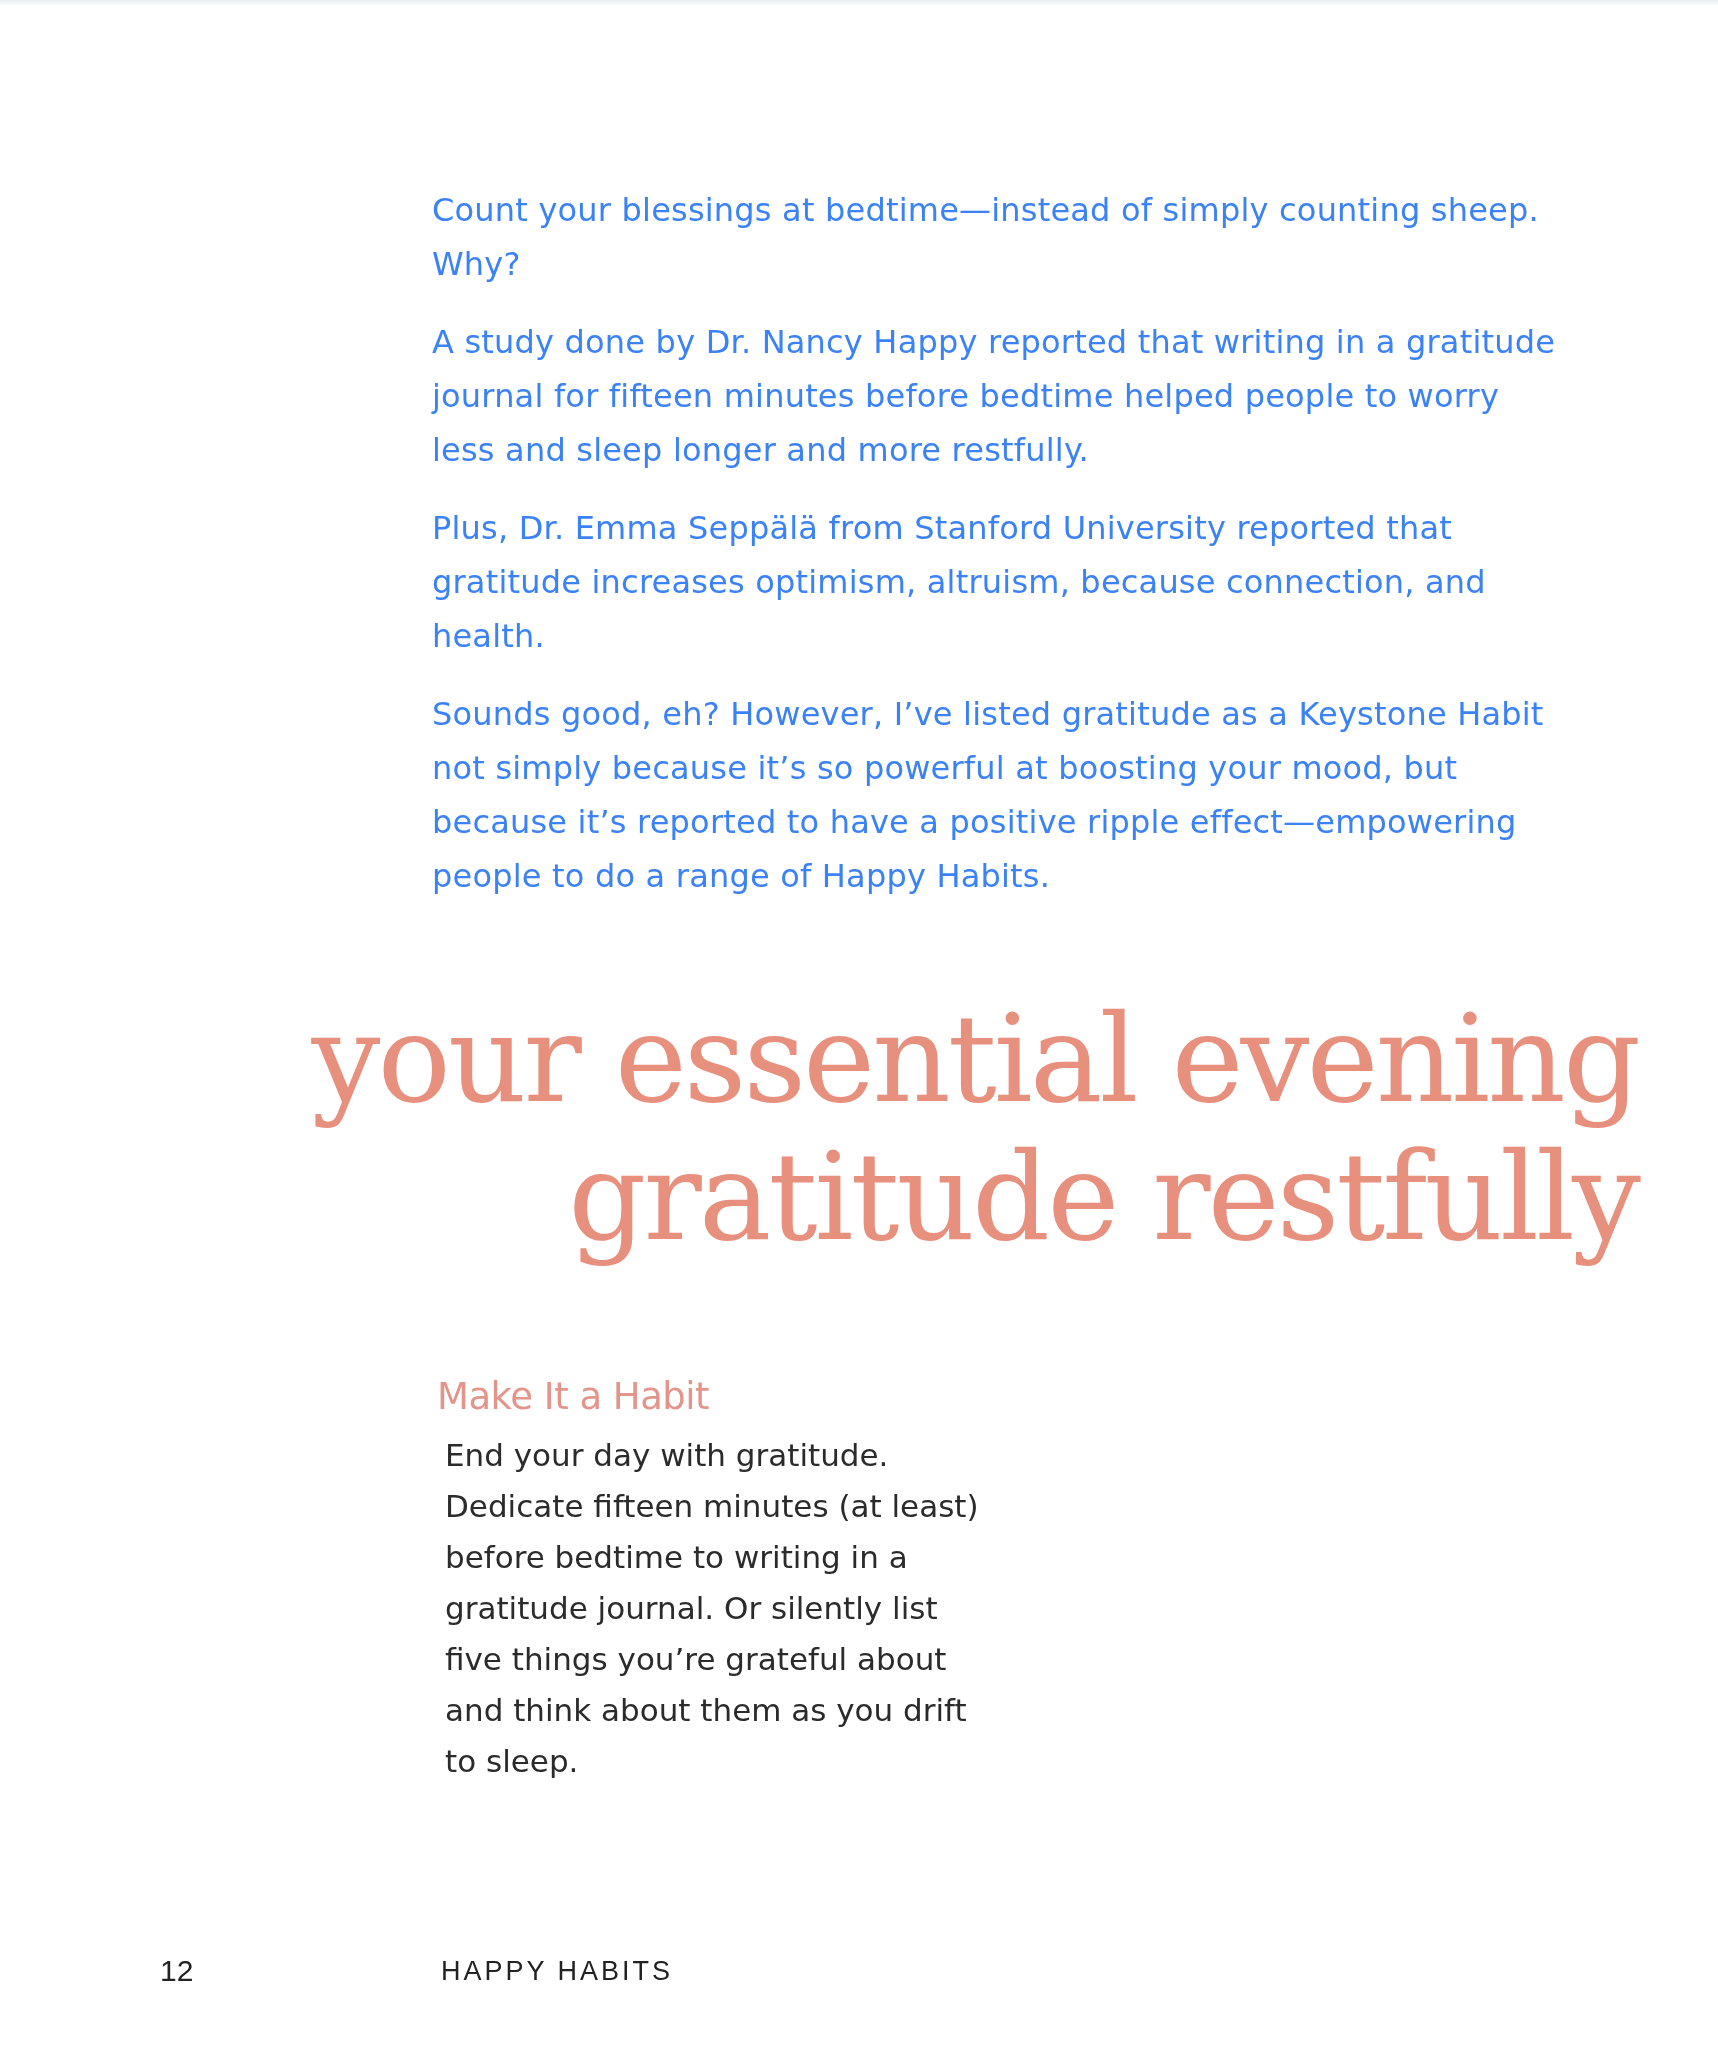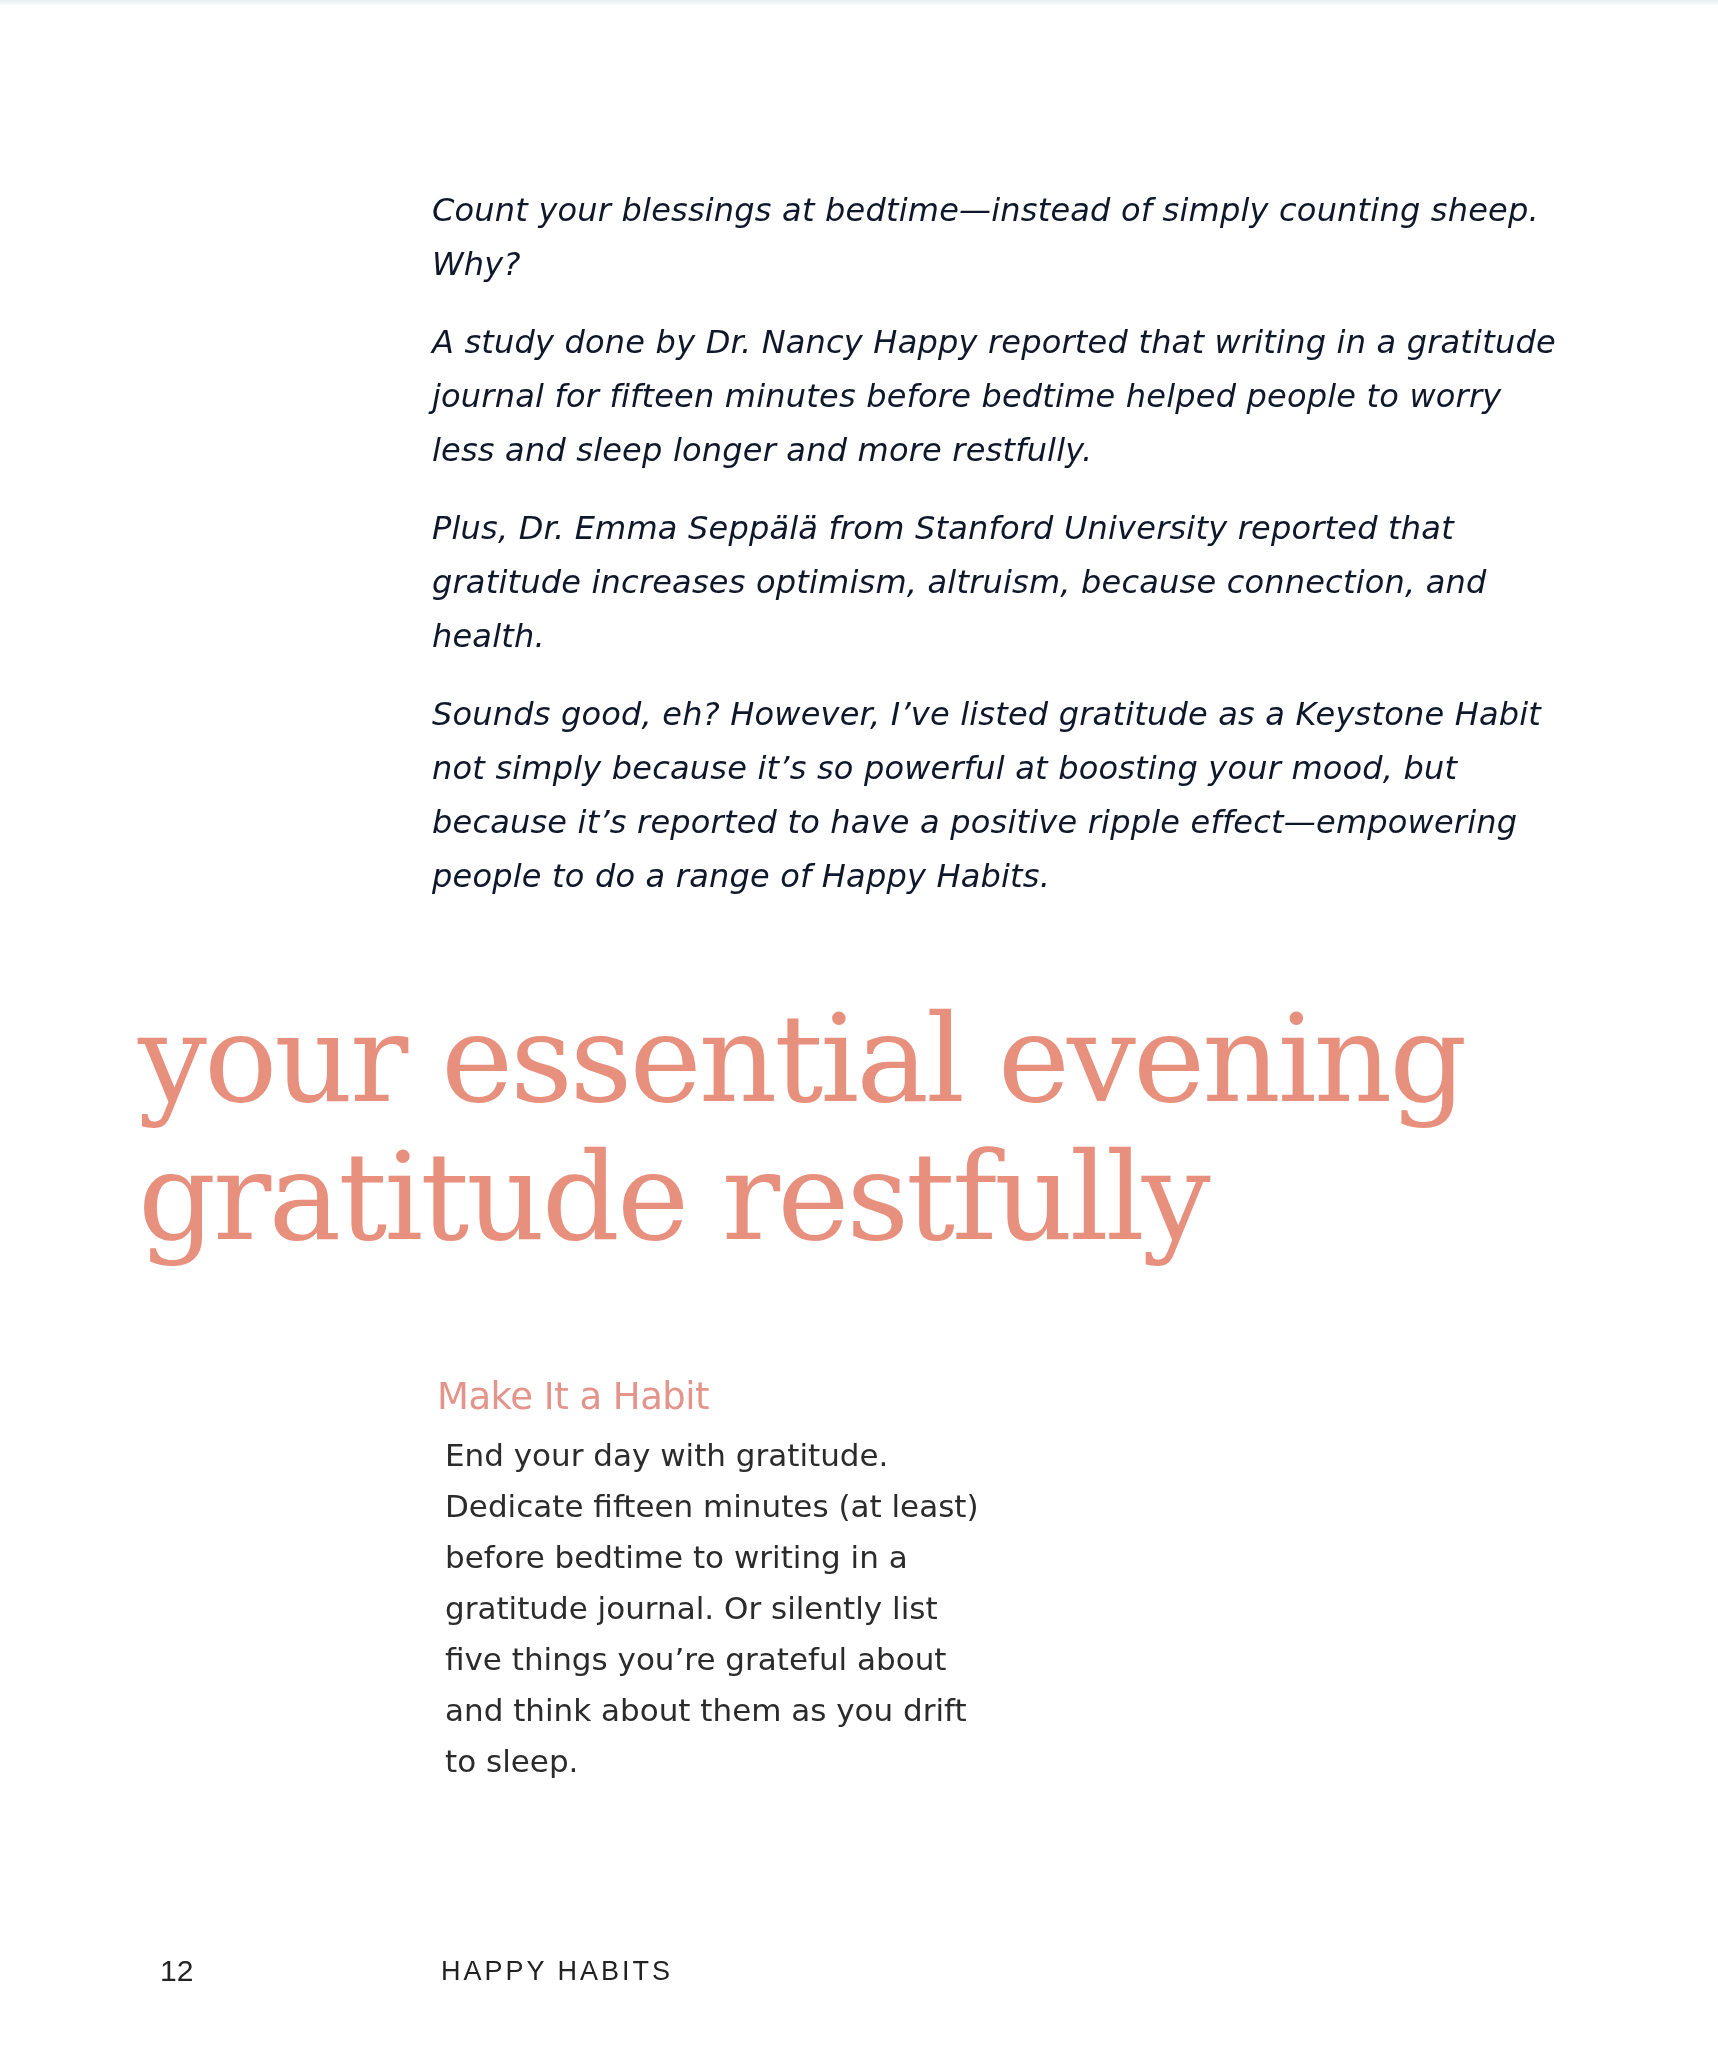--- a/index.html
+++ b/index.html
@@ -16,32 +16,32 @@
     background: linear-gradient(#e6efee, #ffffff);
   }
   .intro {
     position: absolute; left: 432px; top: 183px; width: 1140px;
   }
   .intro p {
     margin: 0 0 24px 0;
     font-size: 32px;
     line-height: 54px;
     letter-spacing: 0.2px;
-    color: #0f172a;
-    font-style: italic;
+    color: #3b82f6;
   }
   .heading {
     position: absolute; left: 138px; top: 990px; width: 1500px;
     font-family: "DejaVu Serif", "Liberation Serif", serif;
     color: #e8907e;
     font-size: 122px;
     line-height: 138px;
     letter-spacing: -3px;
     margin: 0;
     font-weight: normal;
+    text-align: right;
   }
   .heading span { display: block; }
   .sidebar {
     position: absolute; left: 437px; top: 1372px; width: 600px;
   }
   .sidebar h3 {
     margin: 0 0 6px 0;
     font-size: 37px;
     line-height: 50px;
     font-weight: normal;

